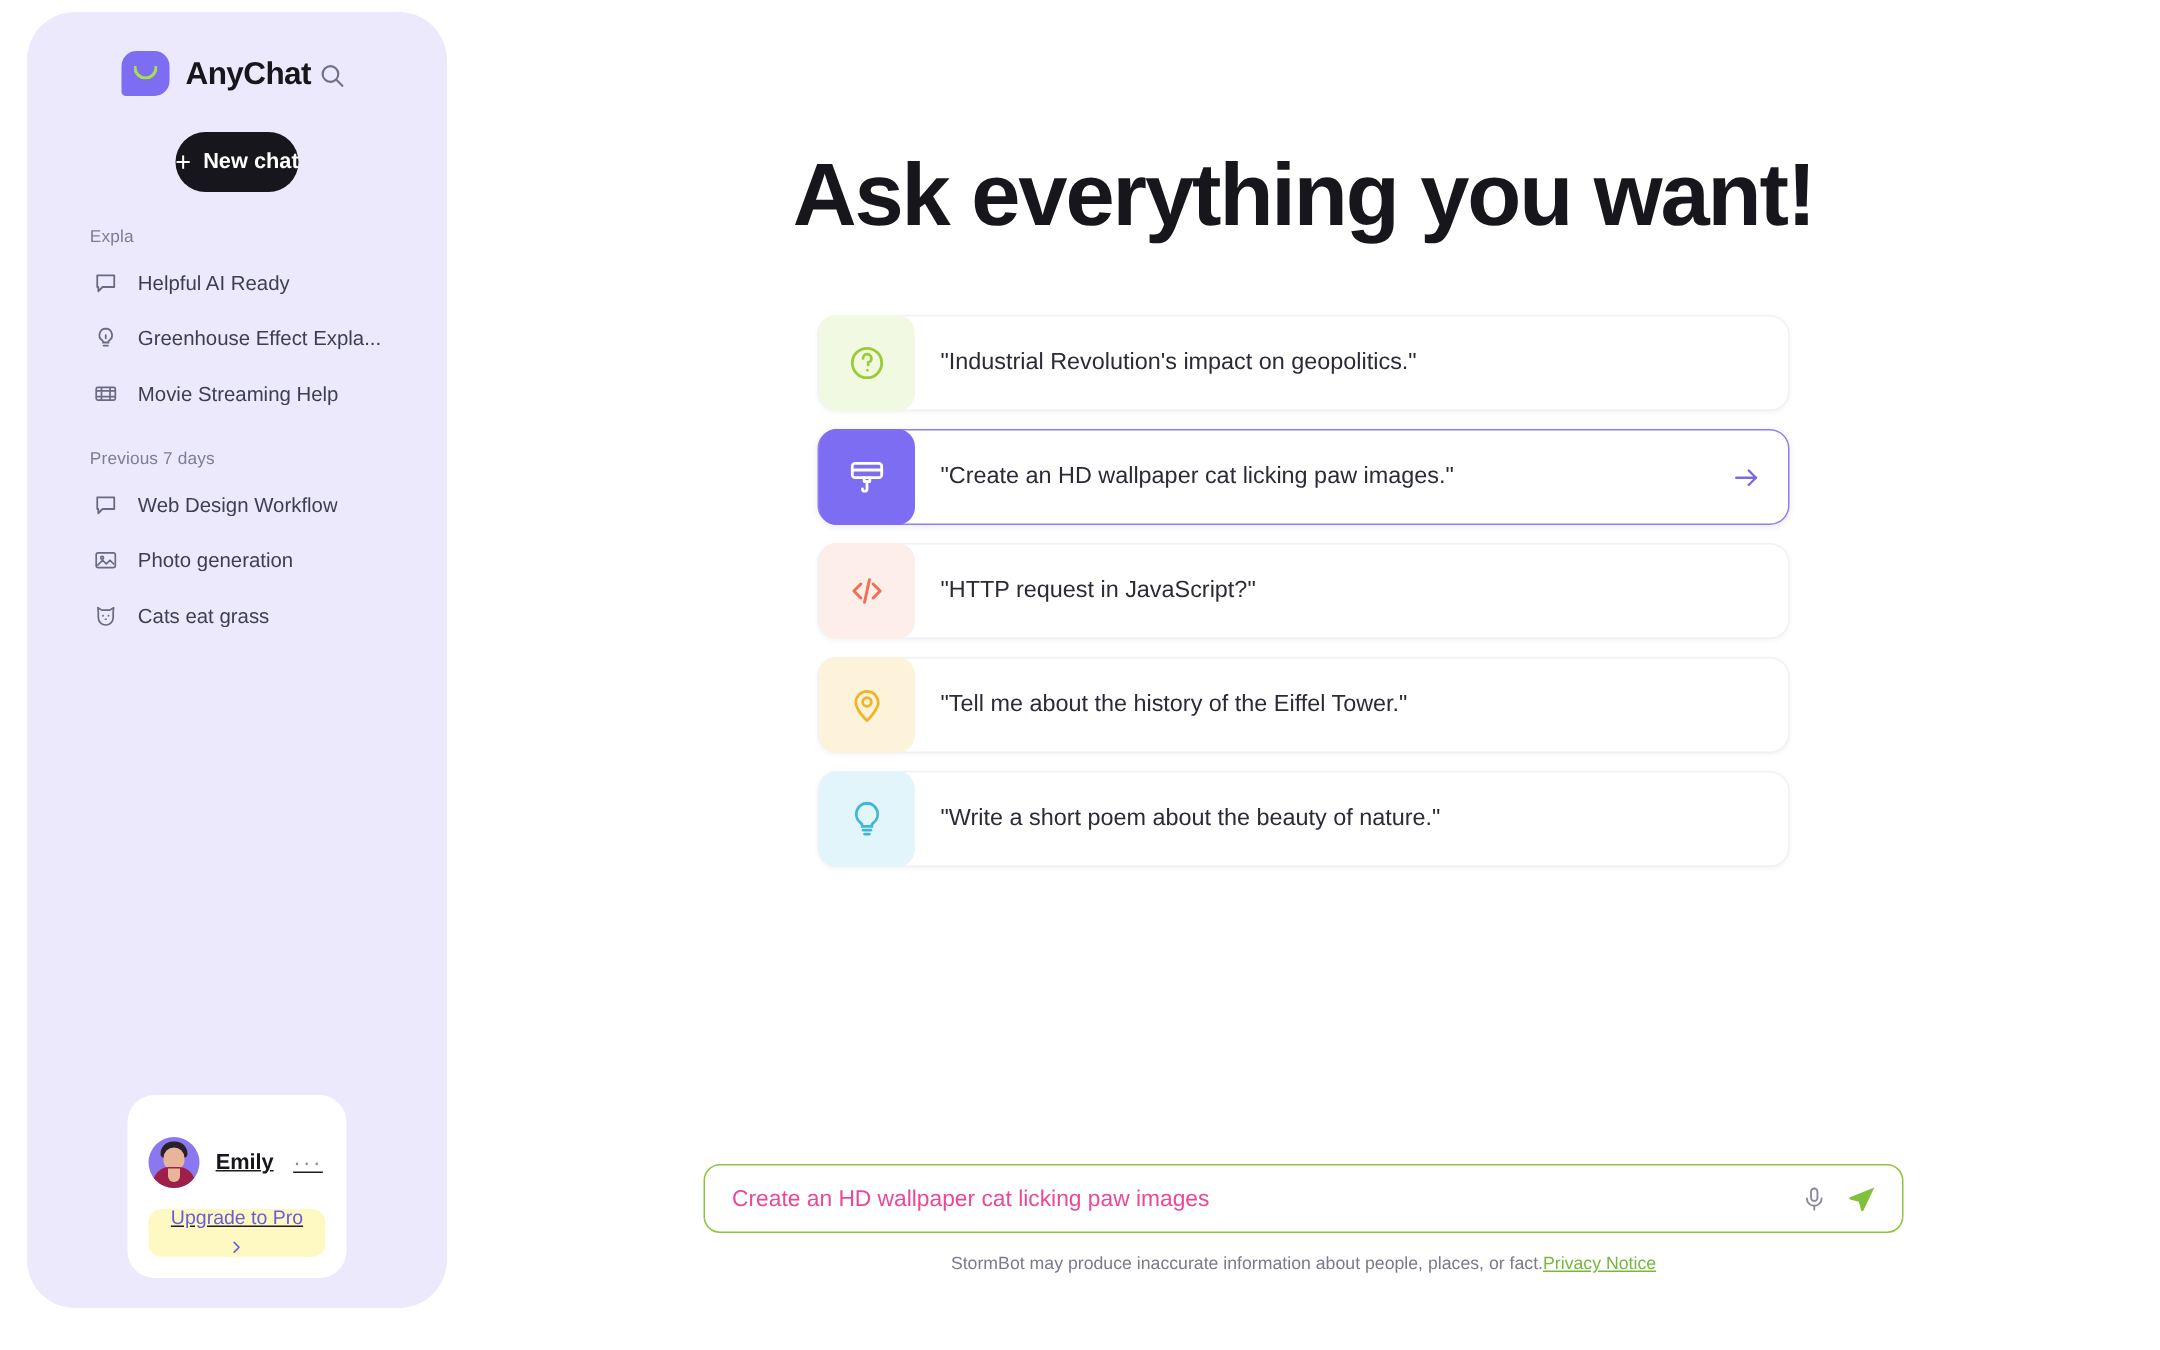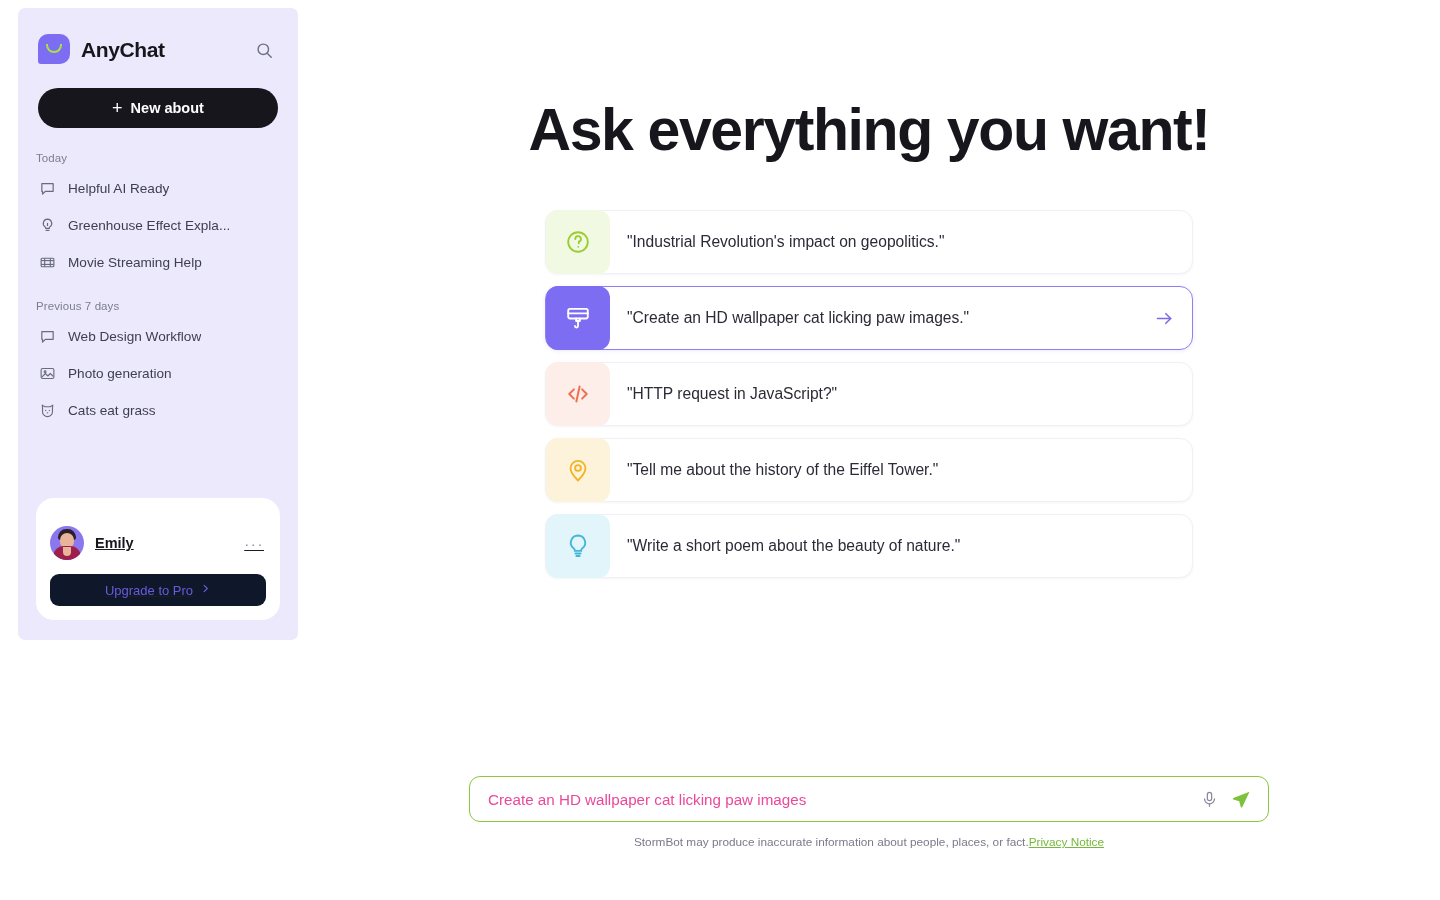--- a/index.html
+++ b/index.html
@@ -17,26 +17,27 @@
     color: #1c1c22;
     position: relative;
   }
 
   
   #sidebar {
     position: absolute;
     left: 18px;
     top: 8px;
     width: 280px;
-    height: 632px;
+    height: 864px;
     background: #ebe9fb;
-    border-radius: 7px;
+    border-radius: 32px;
     padding: 0;
     display: flex;
     flex-direction: column;
+    align-items: center;
   }
 
   .brand-row {
     display: flex;
     align-items: center;
     padding: 22px 20px 0 20px;
     height: 62px;
   }
 
   .logo-mark {
@@ -196,31 +197,32 @@
     color: #8b8ba0;
     font-size: 15px;
     letter-spacing: 1.6px;
     line-height: 1;
     padding: 4px 2px;
   }
   .upgrade-btn {
     margin-top: 14px;
     width: 100%;
     height: 32px;
-    background: #0f172a;
+    background: #fef9c3;
     border: none;
     border-radius: 9px;
     color: #6a5bd8;
     font-family: inherit;
     font-size: 13px;
     display: flex;
     align-items: center;
     justify-content: center;
     gap: 7px;
     cursor: pointer;
+    flex-direction: column;
   }
   .chev { font-size: 12px; }
 
   
   #main {
     position: absolute;
     left: 298px;
     top: 0;
     width: 1142px;
     height: 900px;
@@ -345,26 +347,26 @@
     <button class="search-btn" aria-label="search">
       <svg width="19" height="19" viewBox="0 0 24 24" fill="none" stroke="currentColor" stroke-width="1.8" stroke-linecap="round">
         <circle cx="10.5" cy="10.5" r="6.6"></circle>
           <line x1="15.4" y1="15.4" x2="20.5" y2="20.5"></line>
       </svg>
     </button>
   </div>
 
   <button class="new-chat-btn">
     <span class="plus-sign">+</span>
-    <span>New about</span>
+    <span>New chat</span>
   </button>
 
   <nav class="nav-scroll">
 
-    <div class="group-label">Today</div>
+    <div class="group-label">Expla</div>
 
     <div class="nav-item">
       <span class="nav-ico">
         <svg width="17" height="17" viewBox="0 0 24 24" fill="none" stroke="currentColor" stroke-width="1.7" stroke-linejoin="round">
           <path d="M4 5h16v11H9l-4 4v-4H4z"></path>
         </svg>
       </span>
       <span class="nav-text">Helpful AI Ready</span>
     </div>
 

